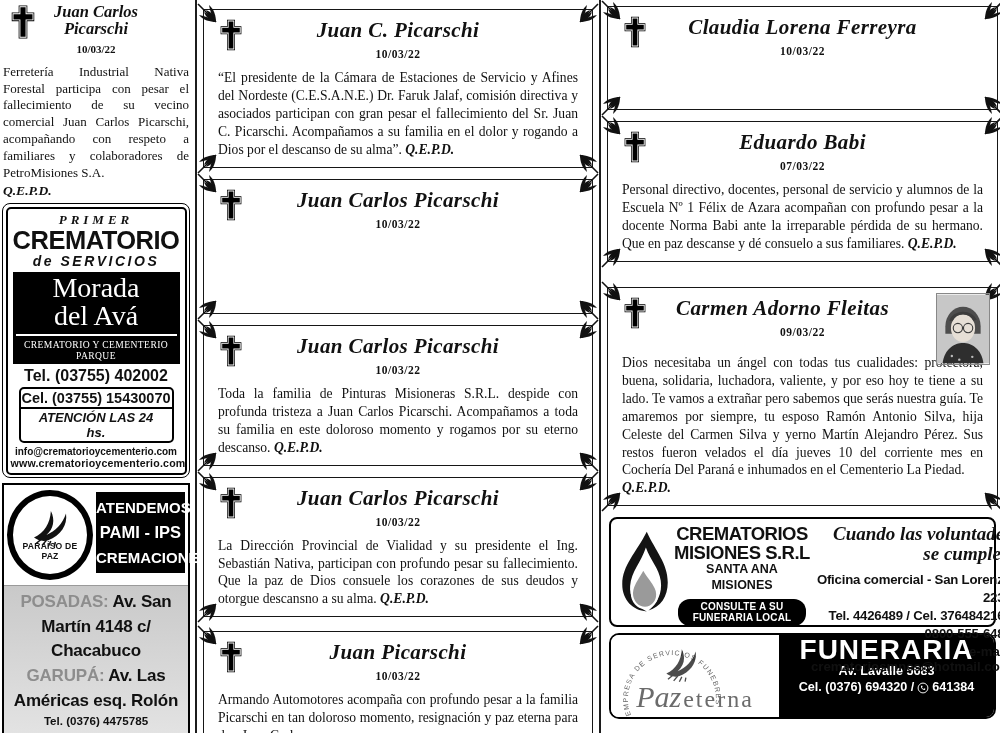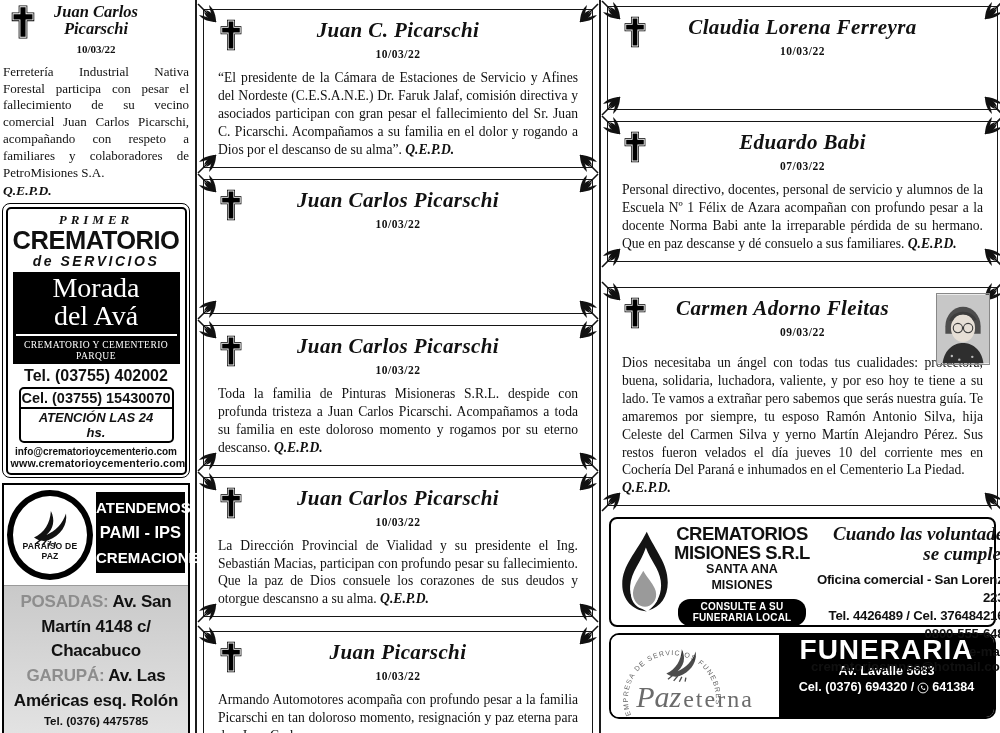--- a/index.html
+++ b/index.html
@@ -281,21 +281,21 @@
       <svg class="orn orn-bl">
           <use href="#orn"></use>
         </svg>
       <svg class="cross" viewBox="-3 -3 30 42">
           <use href="#crossp" class="cx-outer"></use>
           <use href="#crossp" class="cx-mid"></use>
           <use href="#crossp" class="cx-core"></use>
         </svg>
       <div class="oname">Juan Carlos Picarschi</div>
       <div class="odate">10/03/22</div>
-      <p class="obody"><span>La Dirección Provincial de Vialidad y su presidente el Ing. Sebastián Macias, participan con profundo pesar su fallecimiento. Que la paz de Dios consuele los corazones de sus deudos y otorgue descansno a su alma.</span>  <span class="qepd">Q.E.P.D.</span></p>
+      <p class="obody"><span>La Dirección Provincial de Vialidad y su presidente el Ing. Sebastián Nativa, participan con profundo pesar su fallecimiento. Que la paz de Dios consuele los corazones de sus deudos y otorgue descansno a su alma.</span>  <span class="qepd">Q.E.P.D.</span></p>
     </div>
 
     <div class="obox" style="min-height:103px;margin-top:14px">
       <svg class="orn orn-tl">
           <use href="#orn"></use>
         </svg>
       <svg class="orn orn-tr">
           <use href="#orn"></use>
         </svg>
 

